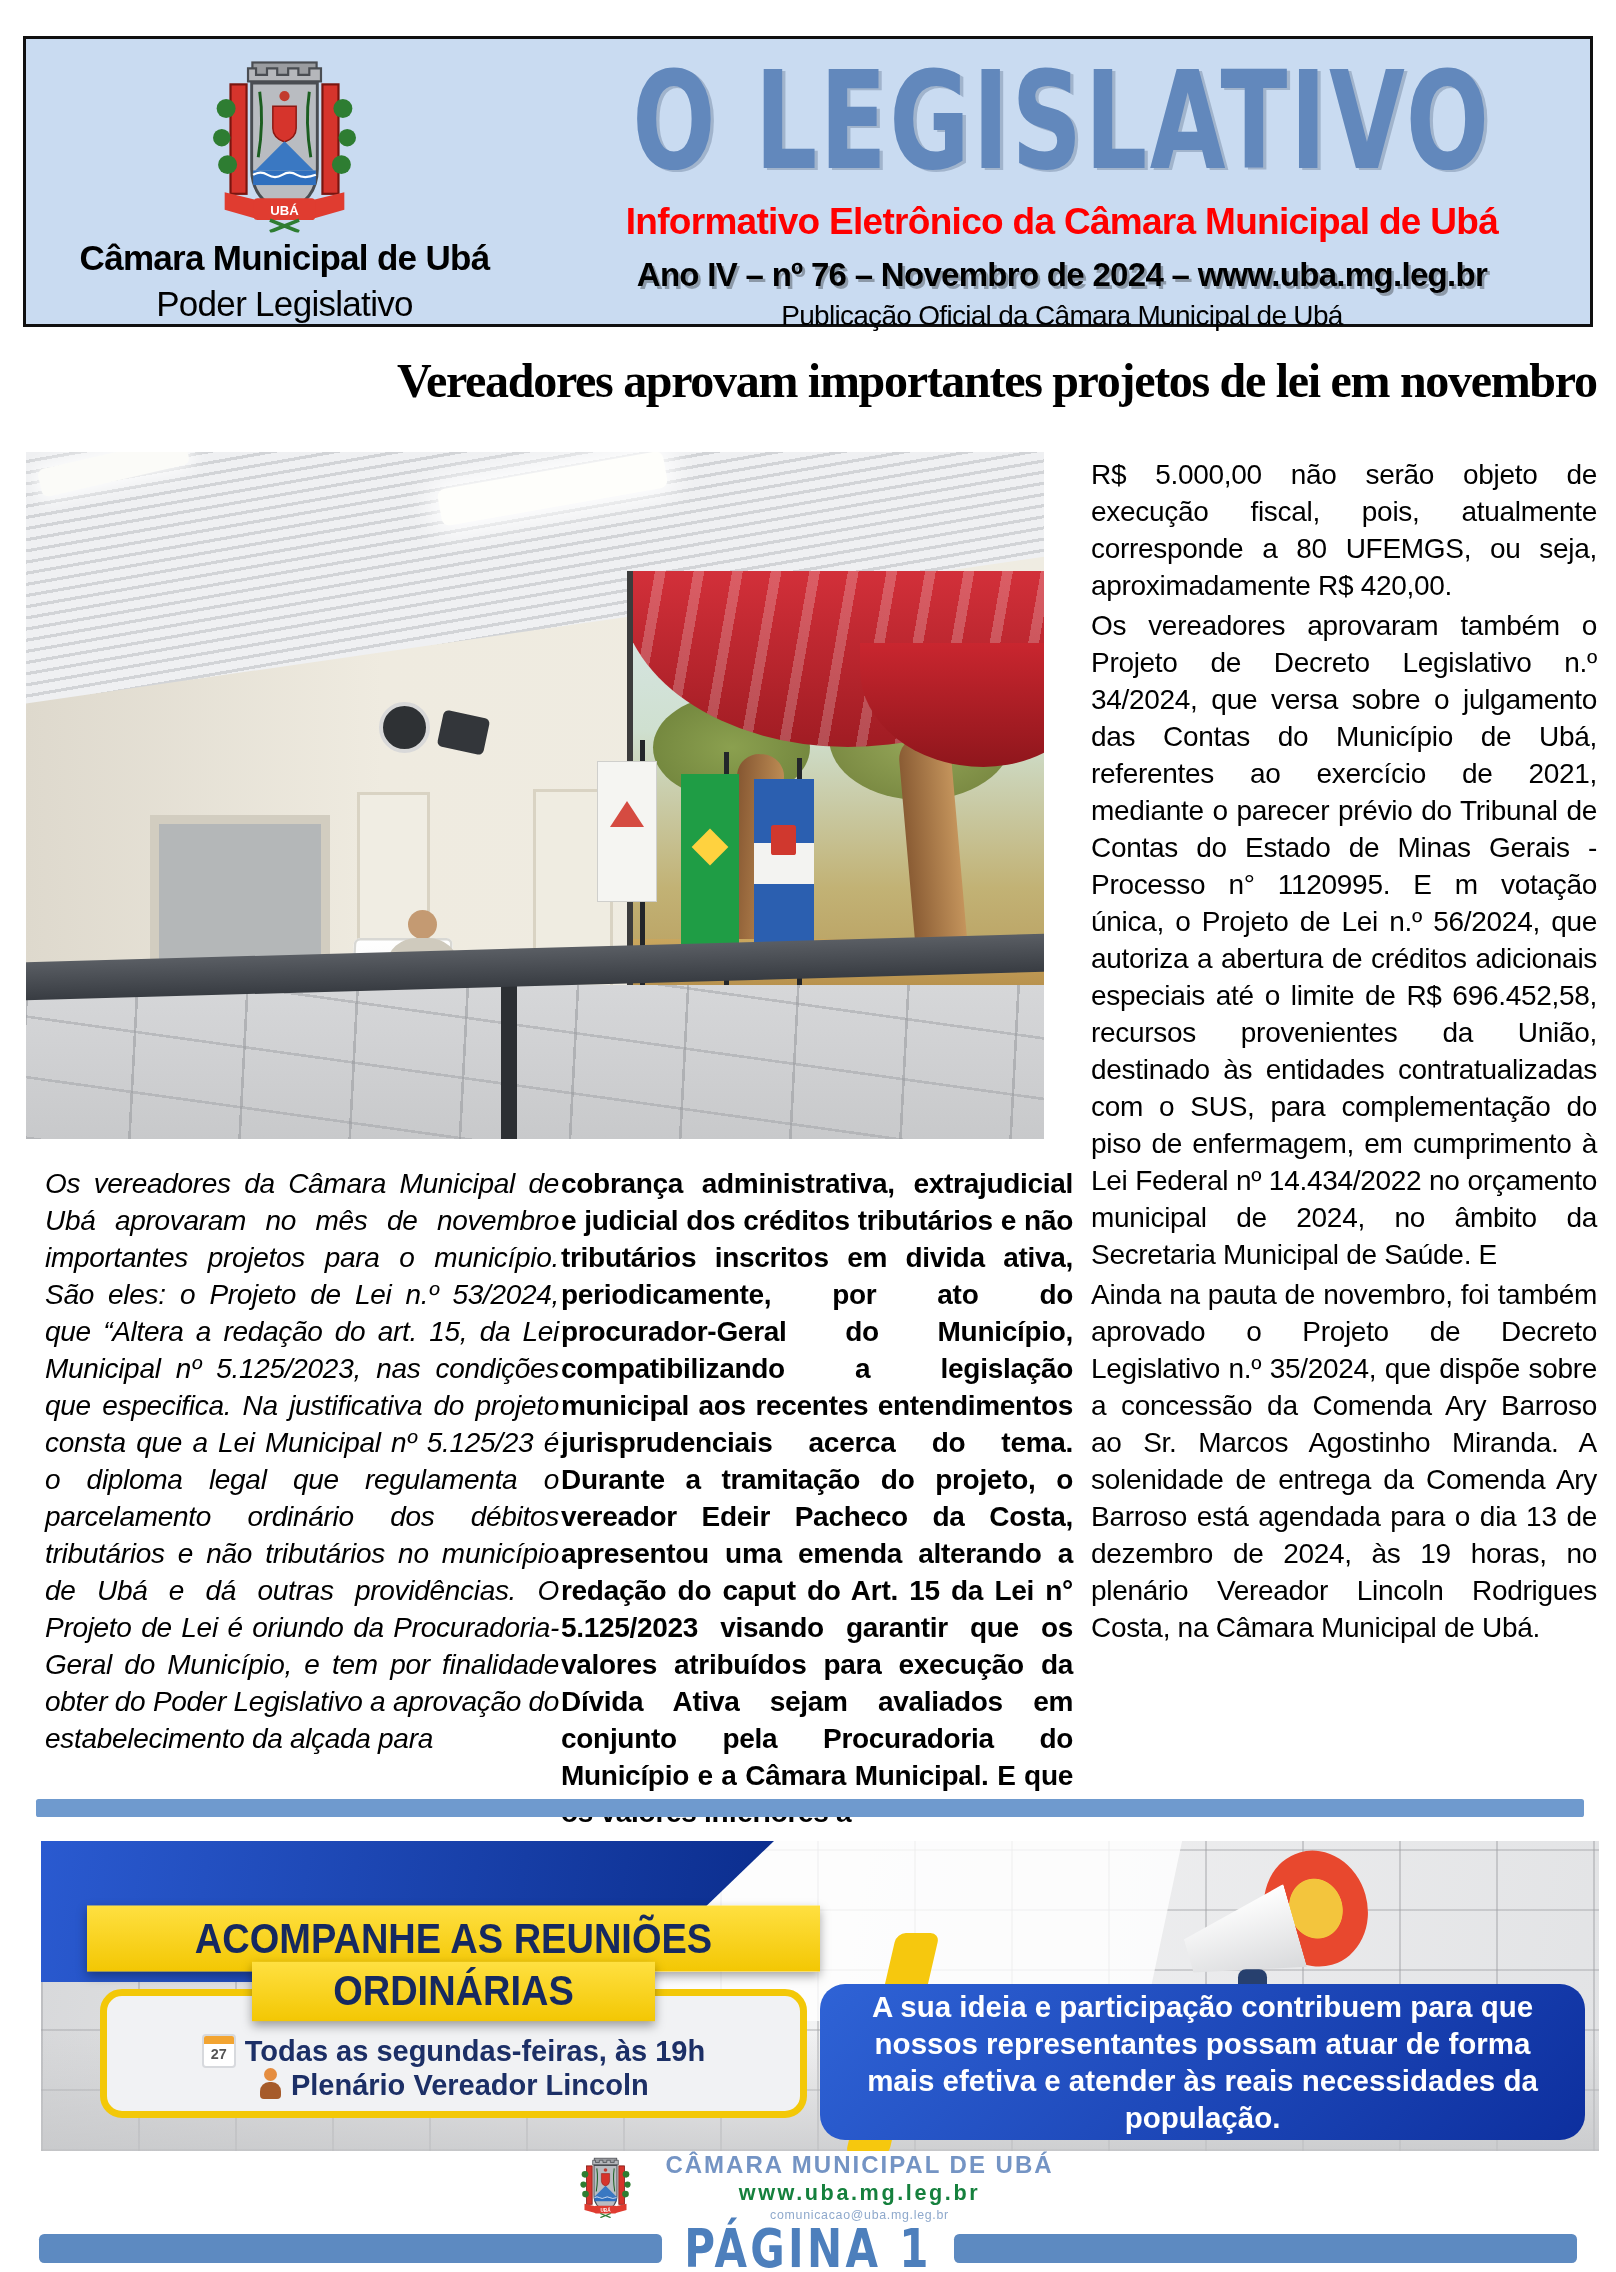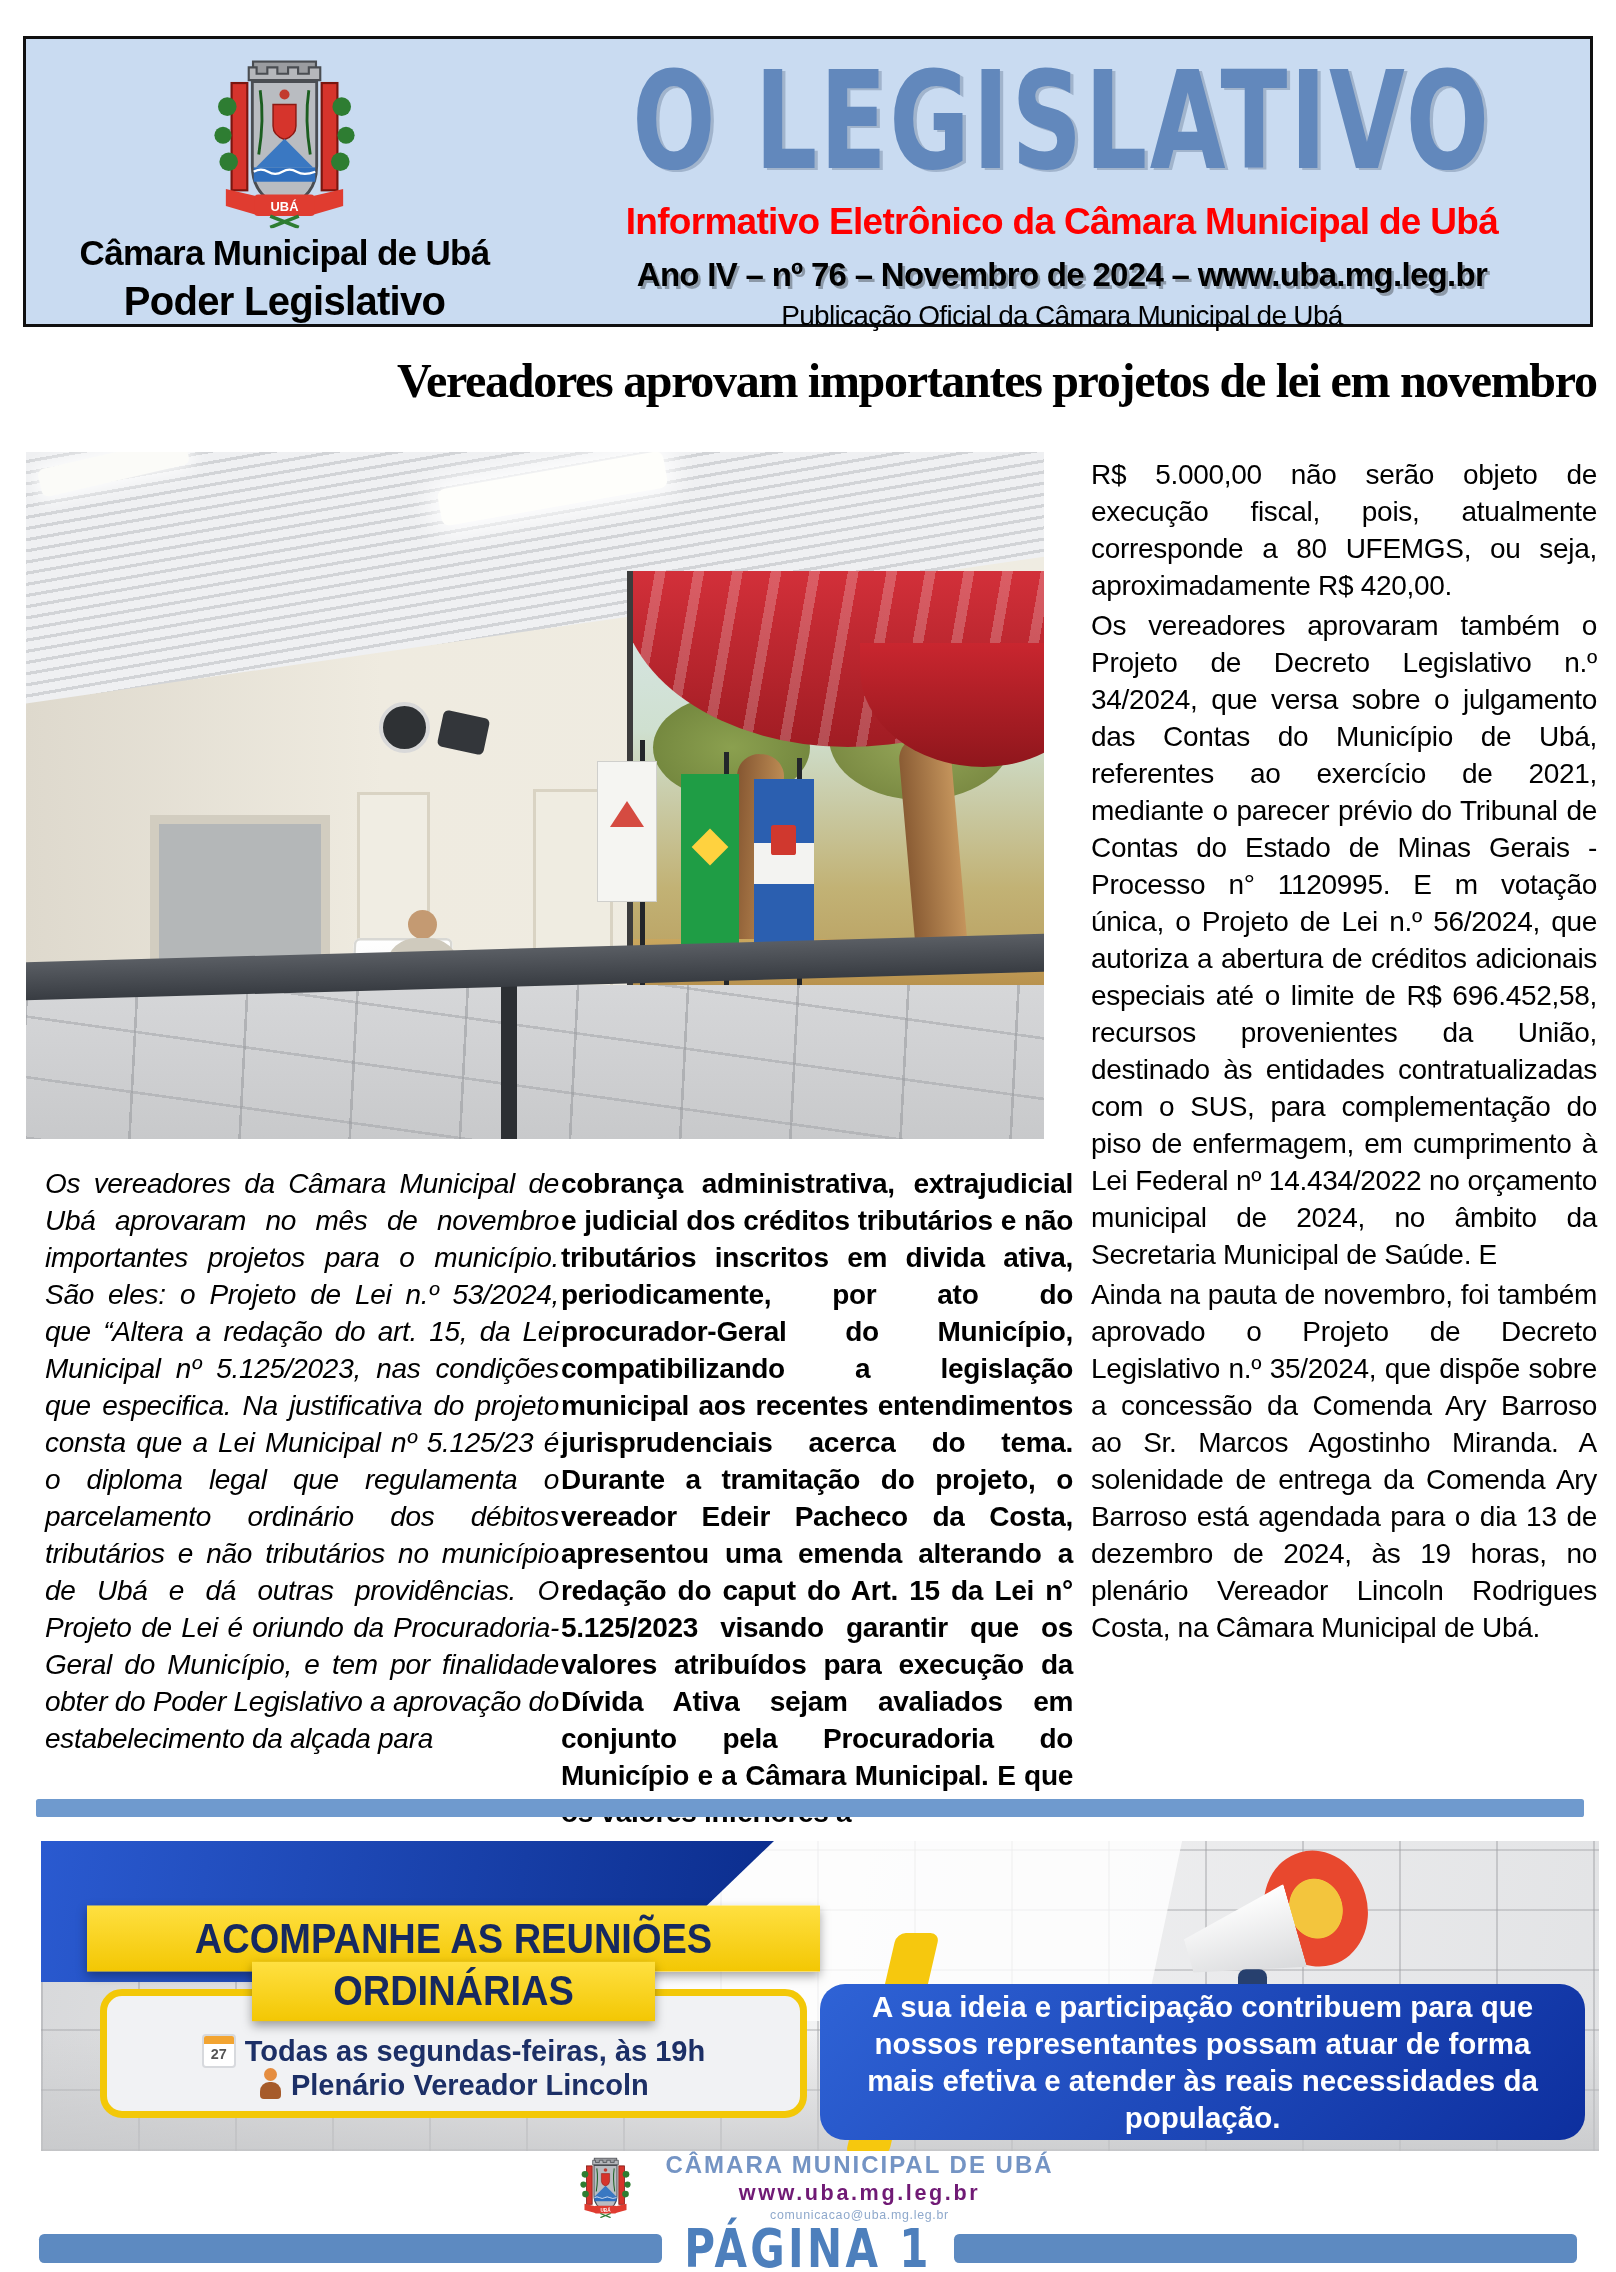--- a/index.html
+++ b/index.html
@@ -6,21 +6,21 @@
   .page{position:relative;width:1617px;height:2273px;background:#ffffff;overflow:hidden;
         font-family:"Liberation Sans",sans-serif;color:#000;}
 
   
   .header-box{position:absolute;left:23px;top:36px;width:1570px;height:291px;
               background:#c9dbf1;border:3.9px solid #101010;box-sizing:border-box;}
   .header-left{position:absolute;left:0;top:0;width:517px;height:100%;
                display:flex;flex-direction:column;align-items:center;}
   .crest-big{width:275px;height:203px;margin-top:14.4px;}
   .org-name{font-weight:bold;font-size:35px;margin-top:3.9px;letter-spacing:-0.7px;}
-  .org-sub{font-weight:bold;font-size:40px;margin-top:6.5px;letter-spacing:-0.7px;}
+  .org-sub{font-weight:normal;font-size:35px;margin-top:6.5px;letter-spacing:-0.7px;}
 
   .header-right{position:absolute;left:517px;top:0;right:9.2px;height:100%;}
   .masthead-title{position:absolute;top:2.6px;left:0;right:0;text-align:center;
       font-family:"DejaVu Sans",sans-serif;font-weight:bold;color:#6288bc;
       font-size:98px;letter-spacing:2.6px;transform:scaleY(1.38);transform-origin:50% 0;
       text-shadow:3.3px 2px 0 rgba(70,90,120,.30);white-space:nowrap;}
   .masthead-subtitle{position:absolute;top:162px;left:0;right:0;text-align:center;
       color:#ff0000;font-weight:bold;font-size:37px;letter-spacing:-0.7px;}
   .edition-line{position:absolute;top:217px;left:0;right:0;text-align:center;
       font-weight:bold;font-size:33px;letter-spacing:-0.7px;
@@ -173,21 +173,21 @@
       background:linear-gradient(135deg,#2f63d6,#0d2f9e);border-radius:25px;
       display:flex;align-items:center;justify-content:center;padding:5.2px 22px;box-sizing:border-box;}
   .message-text{color:#ffffff;font-weight:bold;font-size:29.5px;line-height:37px;text-align:center;}
 
   
   .footer-brand{position:absolute;left:0;top:2151px;width:100%;display:flex;
       justify-content:center;align-items:center;gap:17px;}
   .crest-small{width:85px;height:63px;}
   .fb-text{display:flex;flex-direction:column;align-items:center;}
   .brand-name{color:#7494c4;font-weight:bold;font-size:24px;letter-spacing:2px;}
-  .brand-url{color:#701a75;font-weight:bold;font-size:21.6px;letter-spacing:2.6px;margin-top:1.3px;}
+  .brand-url{color:#15803d;font-weight:bold;font-size:21.6px;letter-spacing:2.6px;margin-top:1.3px;}
   .brand-email{color:#8fa9cc;font-size:12.4px;margin-top:1.3px;letter-spacing:0.7px;}
   .page-footer{position:absolute;left:39px;top:2224px;width:1538px;display:flex;
       align-items:center;gap:22px;}
   .pf-bar{flex:1;height:29px;background:#5d8ac1;border-radius:5.2px;}
   .page-label{color:#4d7fbc;font-weight:bold;font-size:42px;letter-spacing:3.3px;
       transform:scaleY(1.25);white-space:nowrap;font-family:"DejaVu Sans",sans-serif;}
 </style>
 </head>
 <body>
 

